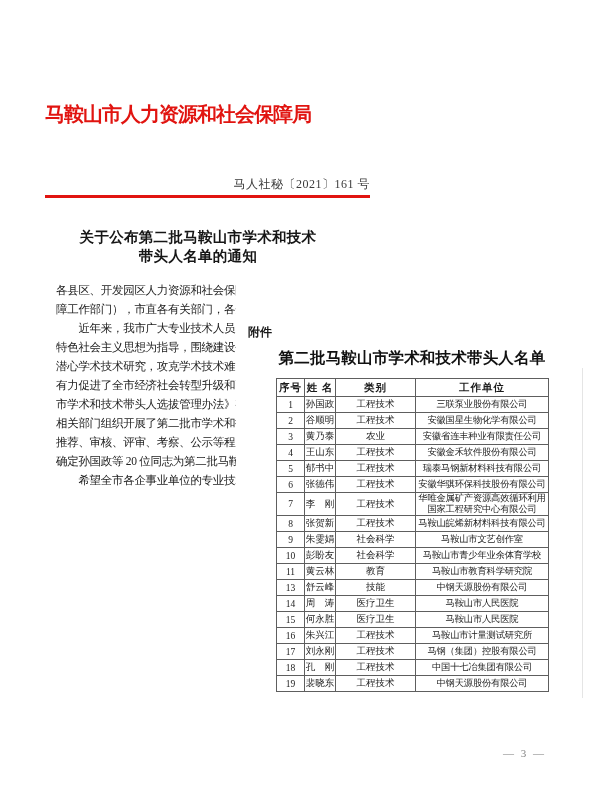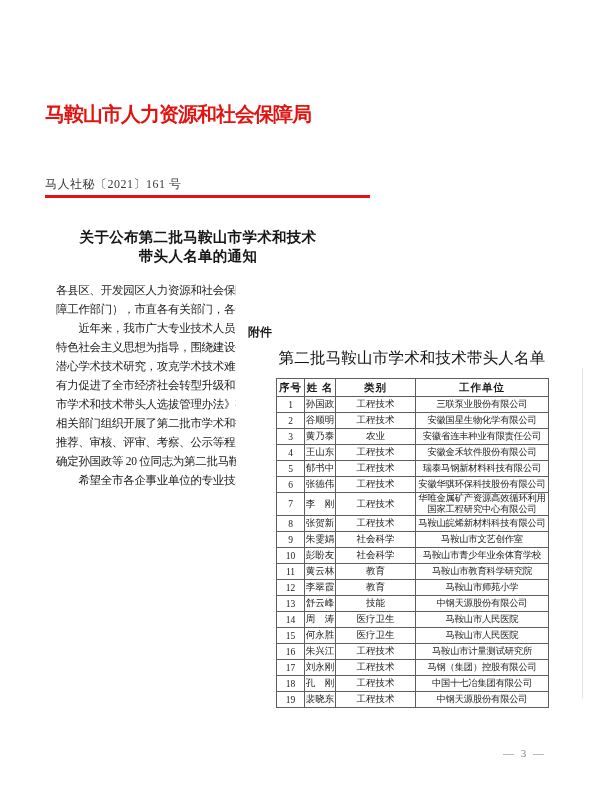--- a/index.html
+++ b/index.html
@@ -13,21 +13,21 @@
   }
   .page{position:absolute;left:0;top:0;width:600px;height:800px;background:#fff;}
 
   .agency-name{
     position:absolute;left:45px;top:101px;width:320px;
     font-size:20px;font-weight:bold;color:#e11410;
     letter-spacing:-1px;white-space:nowrap;
   }
   .doc-number{
     position:absolute;left:45px;top:176px;width:325px;
-    text-align:left;font-size:12px;color:#3a3a3a;letter-spacing:0.5px;
+    text-align:right;font-size:12px;color:#3a3a3a;letter-spacing:0.5px;
   }
   .red-line{
     position:absolute;left:45px;top:195px;width:325px;height:3px;
     background:#e11410;
   }
   .notice-title{
     position:absolute;left:40px;top:228px;width:316px;
     text-align:center;font-size:14.5px;font-weight:bold;color:#161616;
     line-height:19px;letter-spacing:0.3px;
   }
@@ -45,21 +45,21 @@
   .scan-edge-line{
     position:absolute;left:582px;top:368px;width:1px;height:330px;
     background:#e5e5e5;
   }
   .attachment-label{
     position:absolute;left:12px;top:52px;
     font-size:12px;font-weight:bold;color:#1a1a1a;
   }
   .attachment-title{
     position:absolute;left:34px;top:76px;width:284px;
-    text-align:center;font-size:15.5px;font-weight:normal;color:#111;
+    text-align:center;font-size:15.5px;font-weight:bold;color:#111;
     letter-spacing:0.2px;white-space:nowrap;
   }
   table.leaders-table{
     position:absolute;left:40px;top:106px;width:272px;
     border-collapse:collapse;table-layout:fixed;
   }
   .leaders-table th,.leaders-table td{
     border:1px solid #5e5e5e;
     text-align:center;vertical-align:middle;
     padding:0;overflow:hidden;
@@ -191,26 +191,20 @@
             <td class="c2">社会科学</td>
             <td class="c3">马鞍山市青少年业余体育学校</td>
           </tr>
           <tr>
             <td class="c0">11</td>
             <td class="c1">黄云林</td>
             <td class="c2">教育</td>
             <td class="c3">马鞍山市教育科学研究院</td>
           </tr>
           <tr>
-            <td class="c0">12</td>
-            <td class="c1">李翠霞</td>
-            <td class="c2">教育</td>
-            <td class="c3">马鞍山市师苑小学</td>
-          </tr>
-          <tr>
             <td class="c0">13</td>
             <td class="c1">舒云峰</td>
             <td class="c2">技能</td>
             <td class="c3">中钢天源股份有限公司</td>
           </tr>
           <tr>
             <td class="c0">14</td>
             <td class="c1">周　涛</td>
             <td class="c2">医疗卫生</td>
             <td class="c3">马鞍山市人民医院</td>

